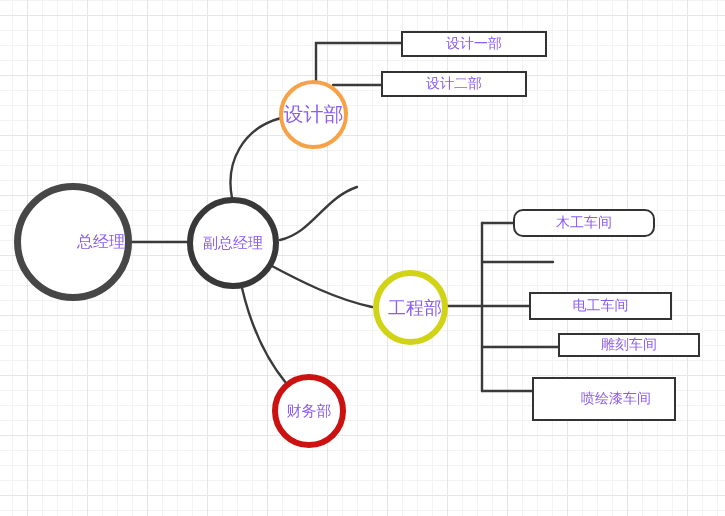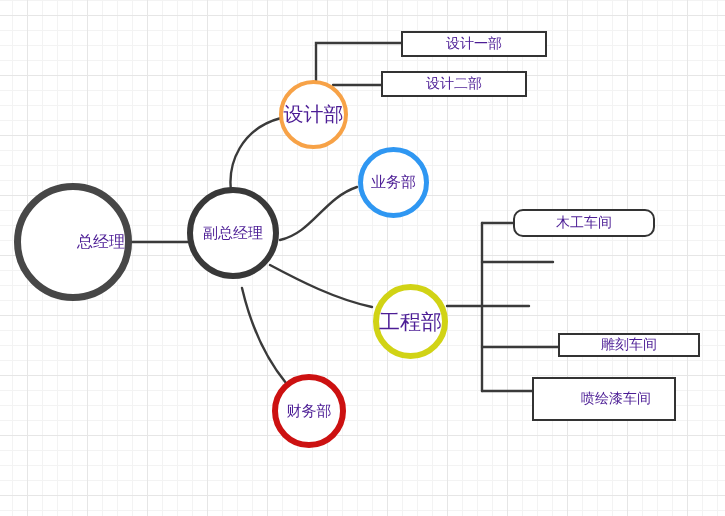--- a/index.html
+++ b/index.html
@@ -26,32 +26,32 @@
     left: 0; top: 0;
     width: 725px; height: 516px;
   }
   .node {
     position: absolute;
     box-sizing: border-box;
     background: #ffffff;
     display: flex;
     align-items: center;
     justify-content: center;
-    color: #4c1d95;
+    color: #8b5cf6;
     cursor: default;
   }
   .node span { white-space: nowrap; }
   .circle { border-radius: 50%; border-style: solid; }
 
   
   #node-gm          { left: 14px;  top: 183px; width: 118px; height: 118px; border-width: 7px; font-size: 16px; }
-  #node-vgm         { left: 187px; top: 187px; width: 92px;  height: 92px;  border-width: 6px; font-size: 15px; }
+  #node-vgm         { left: 187px; top: 197px; width: 92px;  height: 92px;  border-width: 6px; font-size: 15px; }
   #node-design      { left: 279px; top: 80px;  width: 69px;  height: 69px;  border-width: 4px; font-size: 20px; }
   #node-business    { left: 358px; top: 147px; width: 71px;  height: 71px;  border-width: 5px; font-size: 15px; }
-  #node-engineering { left: 373px; top: 284px; width: 75px;  height: 75px;  border-width: 6px; font-size: 21px; }
+  #node-engineering { left: 373px; top: 270px; width: 75px;  height: 75px;  border-width: 6px; font-size: 18px; justify-content: flex-end; }
   #node-finance     { left: 272px; top: 374px; width: 74px;  height: 74px;  border-width: 6px; font-size: 15px; }
 
   .rect {
     border: 2px solid #333333;
     font-size: 14px;
   }
   #node-design1   { left: 401px; top: 31px;  width: 146px; height: 26px; }
   #node-design2   { left: 381px; top: 71px;  width: 146px; height: 26px; }
   #node-workshop1 { left: 513px; top: 209px; width: 142px; height: 28px; border-radius: 10px; }
   #node-workshop2 { left: 553px; top: 248px; width: 144px; height: 28px; }
@@ -87,23 +87,20 @@
   </div>
 
   <div id="node-vgm" class="node circle" style="border-color: rgb(56, 56, 56);">
     <span>副总经理</span>
   </div>
 
   <div id="node-design" class="node circle" style="border-color: rgb(247, 162, 71);">
     <span>设计部</span>
   </div>
 
-  <div id="node-business" class="node circle" style="border-color: rgb(47, 151, 242);">
-    <span>业务部</span>
-  </div>
 
   <div id="node-engineering" class="node circle" style="border-color: rgb(209, 211, 21);">
     <span>工程部</span>
   </div>
 
   <div id="node-finance" class="node circle" style="border-color: rgb(204, 17, 17);">
     <span>财务部</span>
   </div>
 
   <div id="node-design1" class="node rect">
@@ -112,20 +109,23 @@
 
   <div id="node-design2" class="node rect">
     <span>设计二部</span>
   </div>
 
   <div id="node-workshop1" class="node rect">
     <span>木工车间</span>
   </div>
 
 
+  <div id="node-workshop3" class="node rect">
+    <span>电工车间</span>
+  </div>
 
   <div id="node-workshop4" class="node rect">
     <span>雕刻车间</span>
   </div>
 
   <div id="node-workshop5" class="node rect">
     <span>喷绘漆车间</span>
   </div>
 
 </div>

